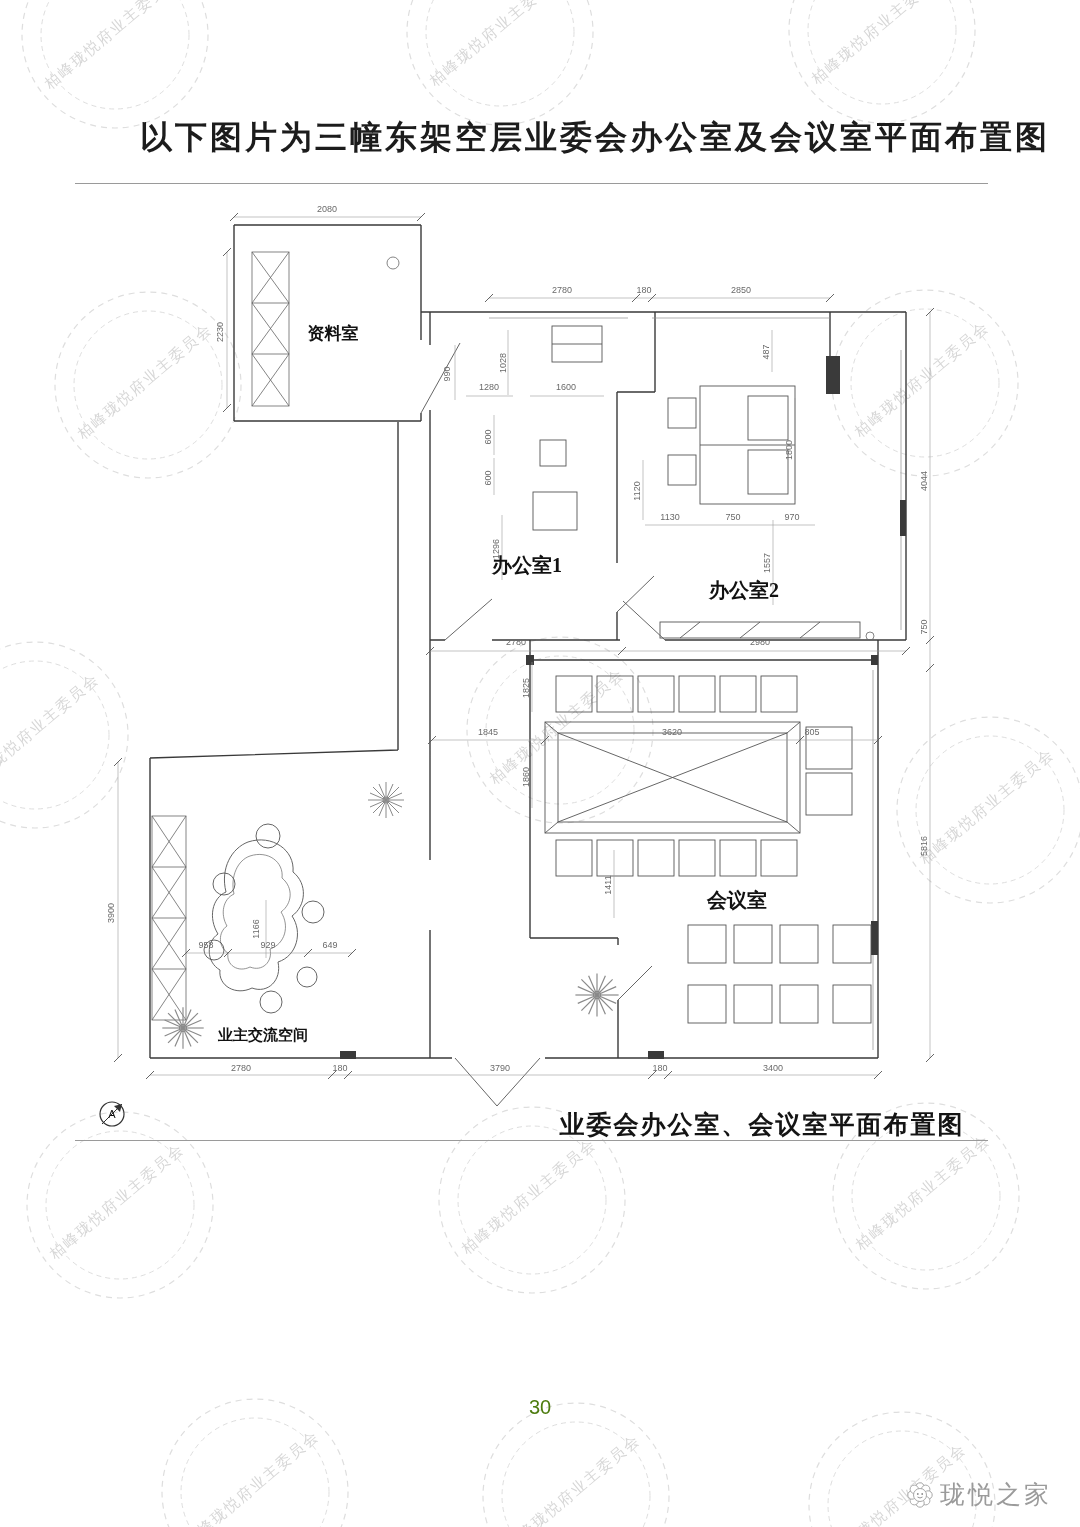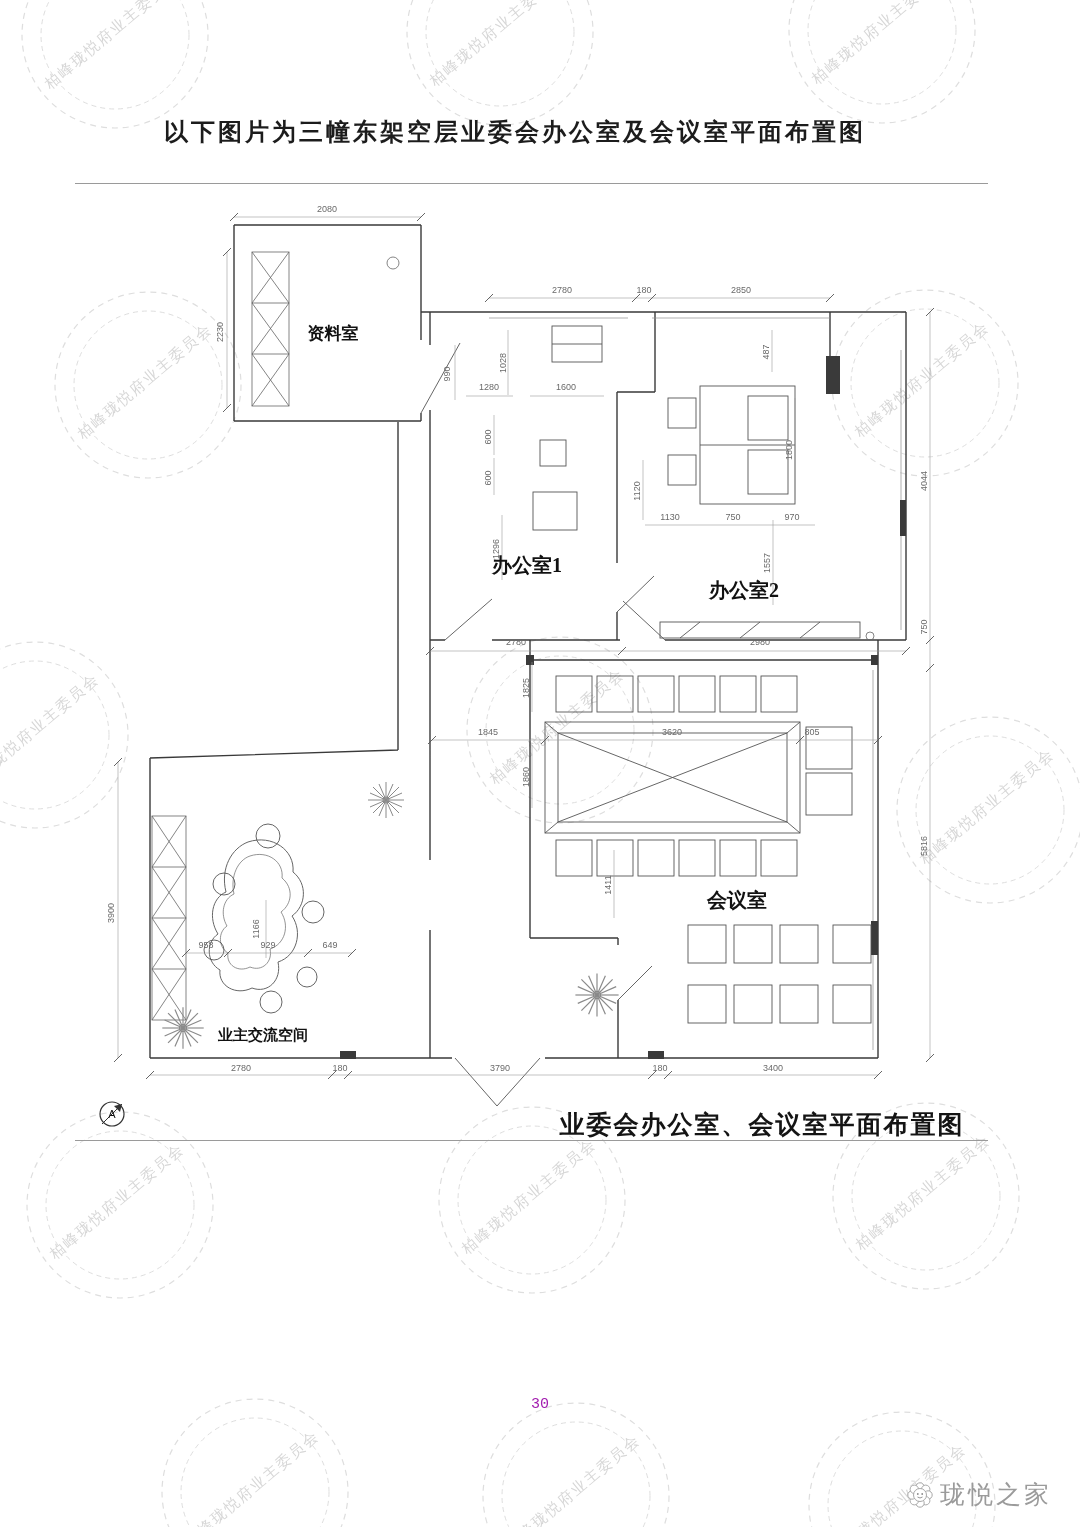--- a/index.html
+++ b/index.html
@@ -1,24 +1,24 @@
 <!DOCTYPE html>
 <html><head>
 <meta charset="utf-8">
 <style>
   html,body{margin:0;padding:0;background:#ffffff;}
   .page{position:relative;width:1080px;height:1527px;background:#fff;overflow:hidden;
         font-family:"Liberation Sans",sans-serif;}
   .doc-title{position:absolute;left:140px;top:116px;font-family:"Liberation Serif",serif;
-        font-size:24px;font-weight:600;letter-spacing:3px;color:#1c1c1c;white-space:nowrap;margin-left:24px;}
+        font-size:32px;font-weight:600;letter-spacing:3px;color:#1c1c1c;white-space:nowrap;}
   .rule{position:absolute;left:75px;width:913px;border-top:1px solid #9a9a9a;height:0;}
   .rule-top{top:183px;}
   .rule-bottom{top:1140px;}
   .page-number{position:absolute;left:0;top:1396px;width:100%;text-align:center;
-        font-family:Liberation Mono, monospace;font-size:15px;color:#a21caf;}
+        font-family:Liberation Sans, sans-serif;font-size:20px;color:#4d7c0f;}
   .brand{position:absolute;right:28px;top:1478px;display:flex;align-items:center;gap:6px;}
   .brand-text{font-family:"Liberation Serif",serif;font-size:25px;letter-spacing:3px;color:#9b9b9b;}
   svg.canvas{position:absolute;left:0;top:0;}
   text.dim{font:9px "Liberation Sans",sans-serif;fill:#6a6a6a;text-anchor:middle;}
   text.room-label{font-family:"Liberation Serif",serif;fill:#111;text-anchor:middle;font-weight:bold;}
   text.wm-text{font:15px "Liberation Serif",serif;fill:#d7d7d7;letter-spacing:2px;text-anchor:middle;}
   text.caption{font-family:"Liberation Serif",serif;font-size:25px;font-weight:bold;
         letter-spacing:2px;fill:#141414;text-anchor:middle;}
 </style>
 </head>

